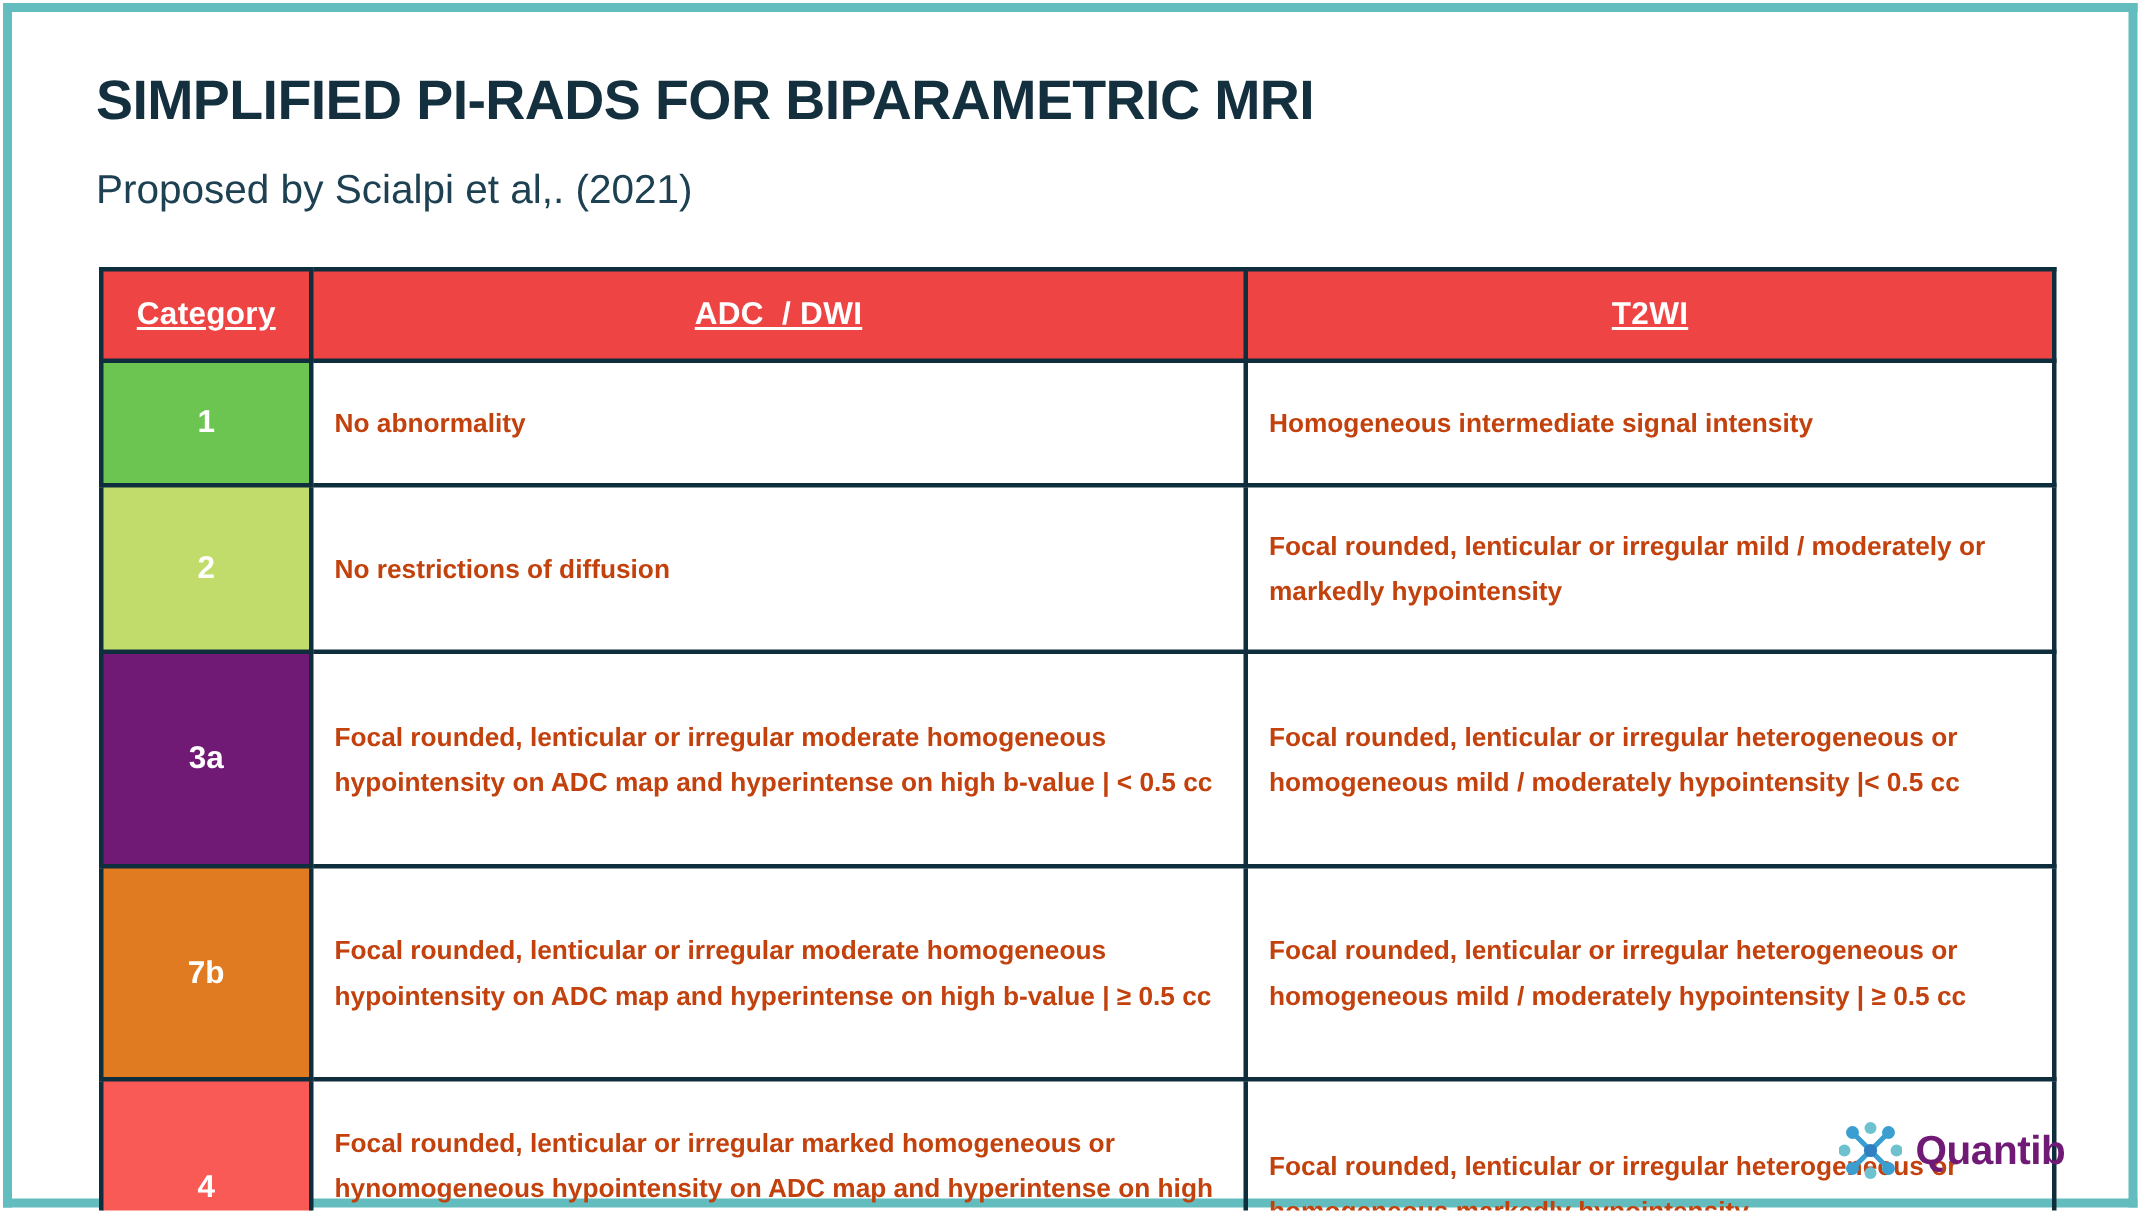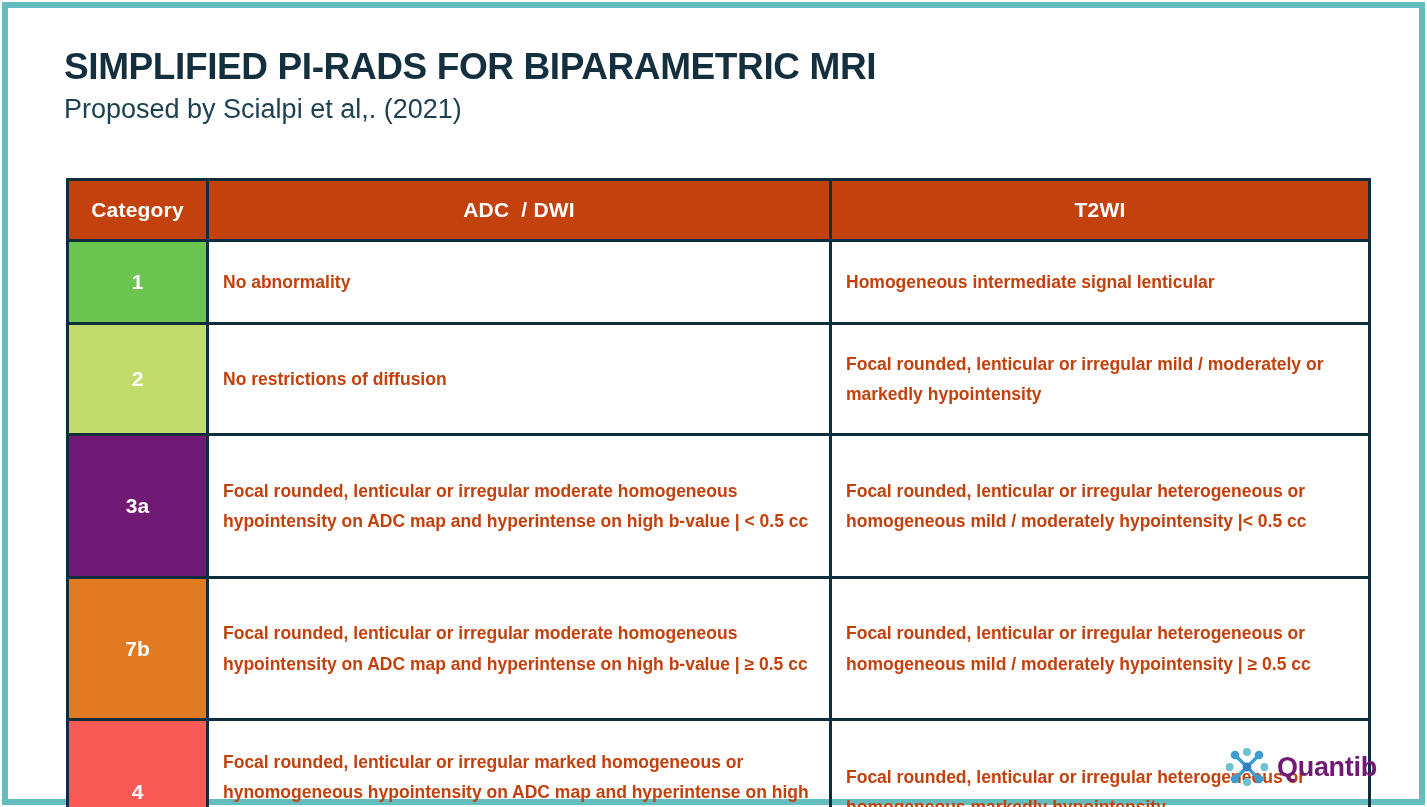--- a/index.html
+++ b/index.html
@@ -42,21 +42,21 @@
     top: 46px;
     font-size: 37px;
     font-weight: bold;
     color: #14303f;
     letter-spacing: -0.4px;
     white-space: nowrap;
   }
   .subtitle {
     position: absolute;
     left: 64px;
-    top: 94px;
+    top: 111px;
     font-size: 27px;
     font-weight: normal;
     color: #1d4152;
     white-space: nowrap;
   }
 
   .table {
     position: absolute;
     left: 66px;
     top: 178px;
@@ -67,28 +67,29 @@
   .table td, .table th {
     border: 3px solid #0f2e3d;
     padding: 0;
     vertical-align: middle;
   }
   .col-cat { width: 140px; }
   .col-adc { width: 623px; }
   .col-t2  { width: 539px; }
 
   thead th {
-    background: #c2410c;
+    background: #ef4444;
     color: #ffffff;
     font-size: 21px;
     font-weight: bold;
     height: 58px;
     text-align: center;
     white-space: pre;
     letter-spacing: 0.2px;
+    text-decoration: underline;
   }
   thead th.cat-head {
     font-size: 21px;
   }
 
   td.cat {
     text-align: center;
     color: #ffffff;
     font-weight: bold;
     font-size: 21px;
@@ -158,21 +159,21 @@
         <tr>
           <th class="cat-head">Category</th>
           <th>ADC  / DWI</th>
           <th>T2WI</th>
         </tr>
       </thead>
       <tbody>
         <tr class="r1">
           <td class="cat" style="background: rgb(108, 197, 81);">1</td>
           <td class="desc">No abnormality</td>
-          <td class="desc">Homogeneous intermediate signal lenticular</td>
+          <td class="desc">Homogeneous intermediate signal intensity</td>
         </tr>
         <tr class="r2">
           <td class="cat" style="background: rgb(194, 220, 107);">2</td>
           <td class="desc">No restrictions of diffusion</td>
           <td class="desc">Focal rounded, lenticular or irregular mild / moderately or markedly hypointensity</td>
         </tr>
         <tr class="r3a">
           <td class="cat" style="background: #701a75;">3a</td>
           <td class="desc">Focal rounded, lenticular or irregular moderate homogeneous hypointensity on ADC map and hyperintense on high b-value | &lt; 0.5 cc</td>
           <td class="desc">Focal rounded, lenticular or irregular heterogeneous or homogeneous mild / moderately hypointensity |&lt; 0.5 cc</td>

